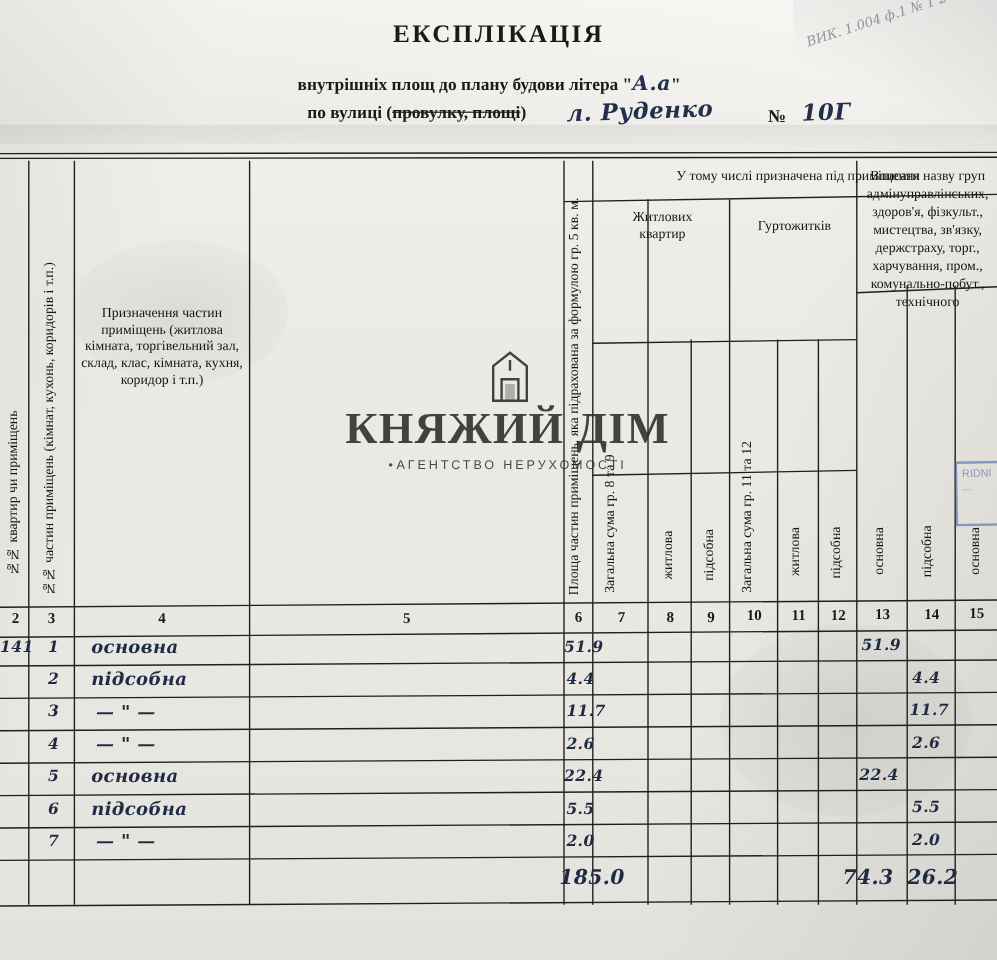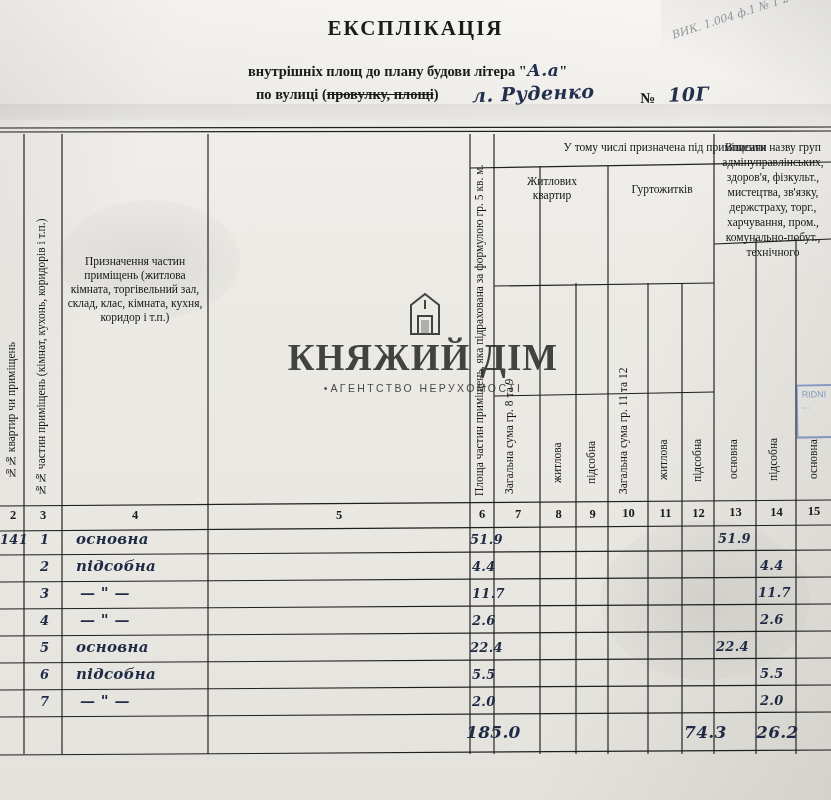--- a/index.html
+++ b/index.html
@@ -355,21 +355,21 @@
   <div class="hw" style="top:539px;left:76px;">підсобна</div>
   <div class="hw hw-num" style="top:541px;left:472px;">5.5</div>
   <div class="hw hw-num" style="top:540px;left:760px;">5.5</div>
 
   <div class="hw hw-num" style="top:568px;left:40px;">7</div>
   <div class="hw" style="top:566px;left:80px;">— " —</div>
   <div class="hw hw-num" style="top:568px;left:472px;">2.0</div>
   <div class="hw hw-num" style="top:567px;left:760px;">2.0</div>
 
   <div class="hw hw-total" style="top:596px;left:466px;">185.0</div>
-  <div class="hw hw-total" style="top:596px;left:684px;">74.3</div>
+  <div class="hw hw-total" style="top:596px;left:702px;">74.3</div>
   <div class="hw hw-total" style="top:596px;left:756px;">26.2</div>
 </div>
 
 <div id="watermark">
   <div id="wm-logo">
     <svg width="38" height="44" viewBox="0 0 38 44" aria-hidden="true">
       <path d="M19 2 L33 13 L33 42 L5 42 L5 13 Z" fill="none" stroke="#2b2b2b" stroke-width="2"></path>
       <path d="M12 42 L12 24 L26 24 L26 42" fill="none" stroke="#2b2b2b" stroke-width="2"></path>
       <path d="M19 8 L19 17" stroke="#2b2b2b" stroke-width="2"></path>
       <rect x="15" y="28" width="8" height="14" fill="#2b2b2b" opacity="0.35"></rect>

